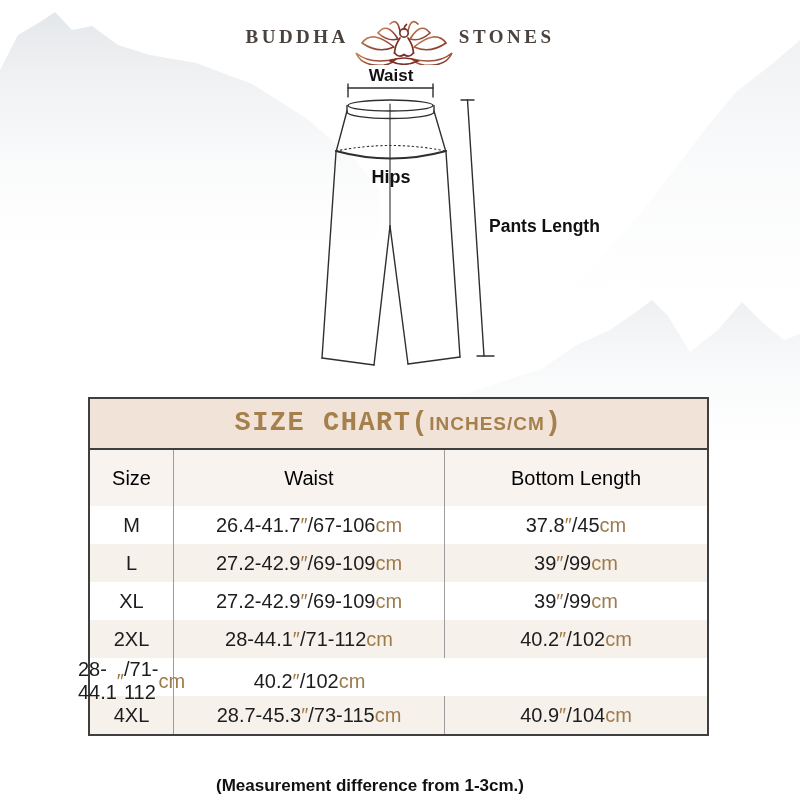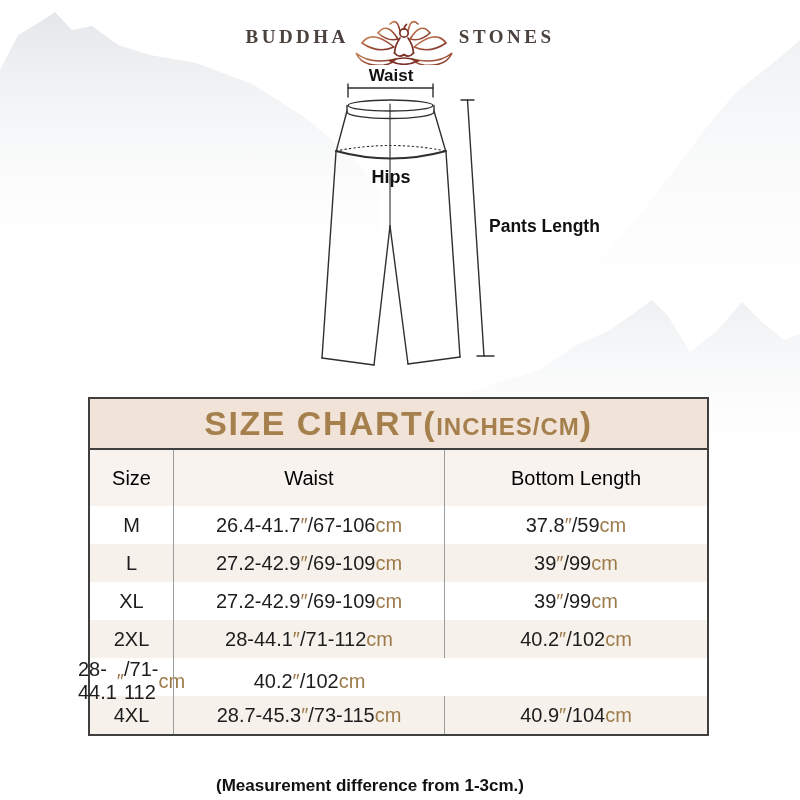--- a/index.html
+++ b/index.html
@@ -32,22 +32,22 @@
   .chart{
     position:absolute;left:88px;top:397px;width:621px;z-index:2;
     border:2px solid var(--border_dark,#3f3f3f);box-sizing:border-box;background:#ffffff;
   }
   .title-band{
     height:49px;background:var(--title_bg,#f2e3d9);
     border-bottom:2px solid var(--border_dark,#3f3f3f);
     display:flex;align-items:baseline;justify-content:center;
     padding-top:0;line-height:49px;
   }
-  .t-lg{font-size:34px;font-weight:bold;color:var(--title_text,#a5804d);letter-spacing:1.5px;line-height:49px;}
-  .t-sm{font-size:24px;font-weight:bold;color:var(--title_text,#a5804d);letter-spacing:1px;line-height:49px;}
+  .t-lg{font-size:27px;font-weight:bold;color:var(--title_text,#a5804d);letter-spacing:1.5px;line-height:49px;font-family:Liberation Mono, monospace;}
+  .t-sm{font-size:19px;font-weight:bold;color:var(--title_text,#a5804d);letter-spacing:1px;line-height:49px;}
   .grid-row{display:grid;grid-template-columns:84px 271px 1fr;}
   .thead{height:56px;background:var(--header_row_bg,#f8f3ef);}
   .th{
     display:flex;align-items:center;justify-content:center;
     font-size:20px;color:#000;font-weight:500;
   }
   .trow{height:38px;background:#ffffff;}
   .trow.alt{background:var(--row_alt_bg,#f7f1eb);}
   .td{display:flex;align-items:center;justify-content:center;font-size:20px;color:var(--text_dark,#1d1d1d);}
   .cell-size,.cell-waist{border-right:1px solid var(--divider,#9c9c9c);}
@@ -156,21 +156,21 @@
           <div class="td cell-size">M</div>
           <div class="td cell-waist">
             <span>26.4-41.7</span>
             <span class="accent">″</span>
             <span>/67-106</span>
             <span class="accent">cm</span>
           </div>
           <div class="td ">
             <span>37.8</span>
             <span class="accent">″</span>
-            <span>/59</span>
+            <span>/45</span>
             <span class="accent">cm</span>
           </div>
         </div>
         <div class="grid-row trow alt">
           <div class="td cell-size">L</div>
           <div class="td cell-waist">
             <span>27.2-42.9</span>
             <span class="accent">″</span>
             <span>/69-109</span>
             <span class="accent">cm</span>

